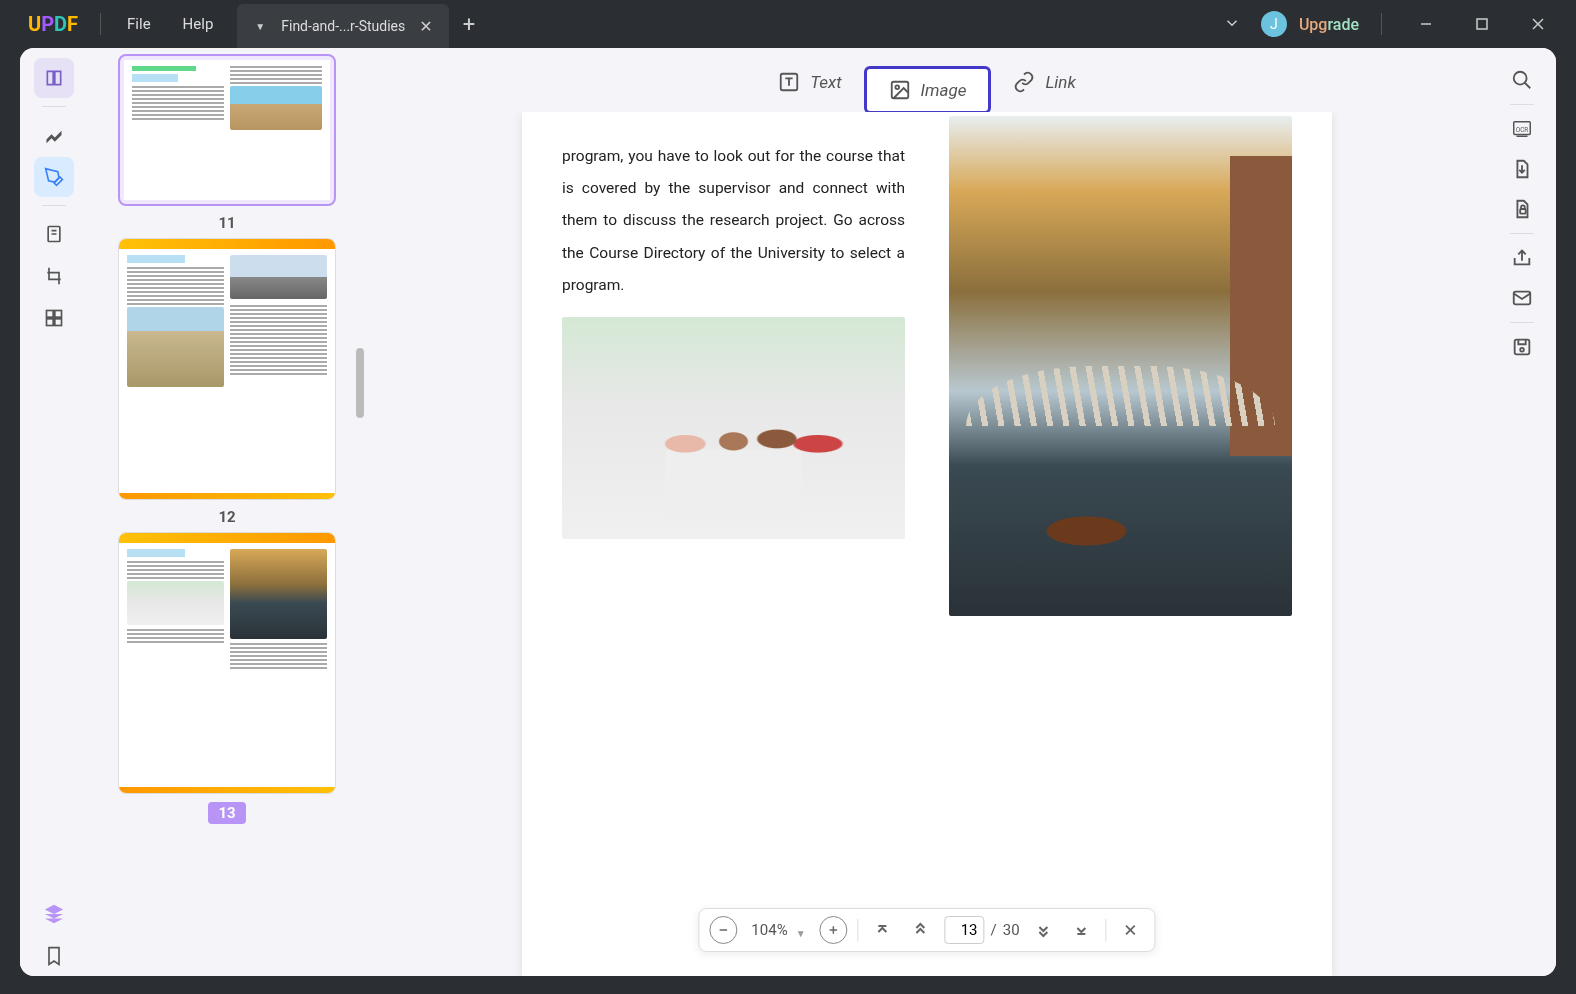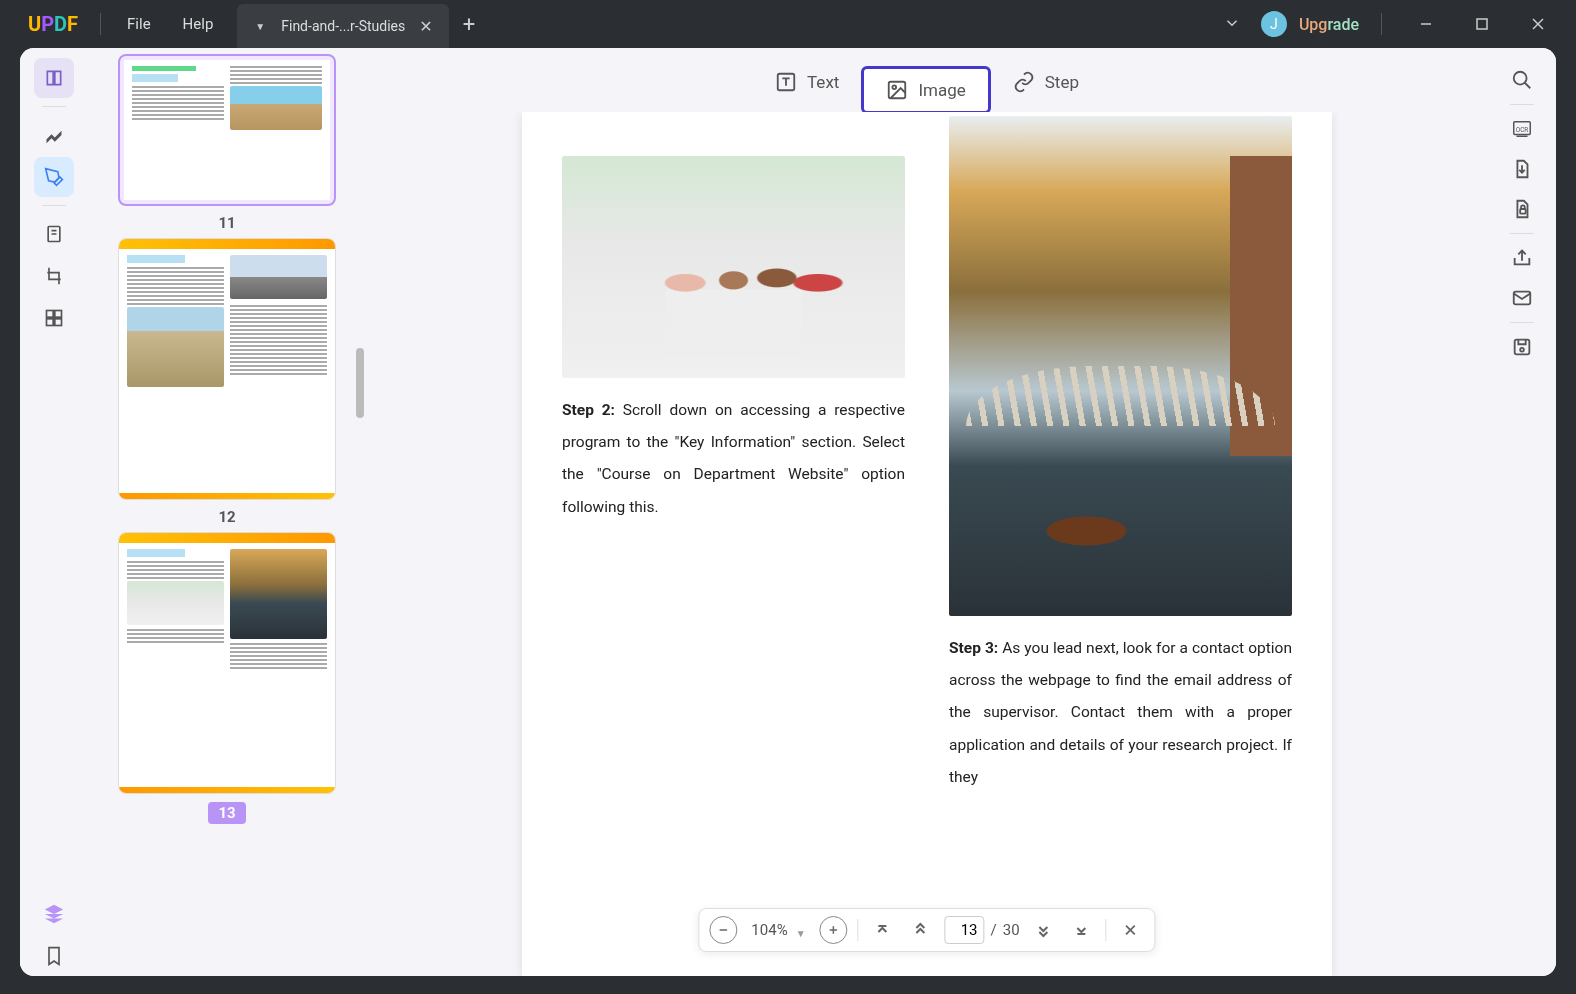--- a/index.html
+++ b/index.html
@@ -52,21 +52,21 @@
 .thumb-content { padding: 6px 8px; font-size: 4px; display: flex; gap: 6px; }
 .thumb-col { flex: 1; }
 .thumb-line { height: 2px; background: #aaa; margin-bottom: 2px; }
 .thumb-pic { background: linear-gradient(135deg,#8b7355,#b8956a); border-radius: 2px; }
 .thumb-heading { background: #b8e0f5; height: 8px; width: 60%; margin-bottom: 4px; }
 
 .scrollbar { position: absolute; right: 2px; top: 300px; width: 8px; height: 70px; background: #bbb; border-radius: 4px; }
 
 .main-panel { flex: 1; background: #f5f4f8; position: relative; display: flex; flex-direction: column; }
 
-.edit-toolbar { height: 64px; display: flex; align-items: center; justify-content: center; gap: 0; padding-top: 4px; }
+.edit-toolbar { height: 64px; display: flex; align-items: center; justify-content: center; gap: 0; padding-top: 4px; font-style: italic; }
 .tool-btn { display: flex; align-items: center; gap: 10px; padding: 10px 22px; color: #555; font-size: 17px; cursor: pointer; border-radius: 6px; }
 .tool-btn.active { border: 3px solid #4338ca; background: #fff; margin-top: 16px; }
 .tool-btn svg { width: 22px; height: 22px; }
 
 .doc-view { flex: 1; overflow: hidden; display: flex; justify-content: center; padding: 0 30px; position: relative; }
 .page { width: 810px; background: #fff; box-shadow: 0 2px 10px rgba(0,0,0,.1); padding: 28px 40px 80px; display: flex; gap: 44px; position: relative; }
 .page-col { flex: 1; font-size: 15.5px; line-height: 2.08; color: #222; text-align: justify; }
 .page-col strong { font-weight: 700; }
 .page-img { width: 100%; border-radius: 2px; margin: 16px 0; }
 .img-students { height: 222px; }
@@ -328,35 +328,34 @@
             <circle cx="9" cy="9" r="2"></circle>
             <path d="M21 15l-5-5L5 21"></path>
           </svg>
         <span>Image</span>
       </div>
       <div class="tool-btn">
         <svg viewBox="0 0 24 24" fill="none" stroke="currentColor" stroke-width="2">
             <path d="M10 13a5 5 0 007 0l3-3a5 5 0 00-7-7l-1 1"></path>
             <path d="M14 11a5 5 0 00-7 0l-3 3a5 5 0 007 7l1-1"></path>
           </svg>
-        <span>Step</span>
+        <span>Link</span>
       </div>
     </div>
 
     <div class="doc-view">
       <div class="page">
         <div class="page-col">
+          <p>program, you have to look out for the course that is covered by the supervisor and connect with them to discuss the research project. Go across the Course Directory of the University to select a program.</p>
           <div class="page-img img-students ph-students"></div>
-          <p><strong>Step 2:</strong><span> Scroll down on accessing a respective program to the "Key Information" section. Select the "Course on Department Website" option following this.</span></p>
         </div>
         <div class="page-col">
           <div class="page-img img-bridge ph-bridge">
               <div class="ph-boat"></div>
             </div>
-          <p><strong>Step 3:</strong><span> As you lead next, look for a contact option across the webpage to find the email address of the supervisor. Contact them with a proper application and details of your research project. If they </span></p>
         </div>
       </div>
     </div>
 
     <div class="bottom-bar">
       <div class="bb-btn circle">
           <svg viewBox="0 0 16 16" width="12" height="12" stroke="currentColor" stroke-width="2">
             <line x1="3" y1="8" x2="13" y2="8"></line>
           </svg>
         </div>

